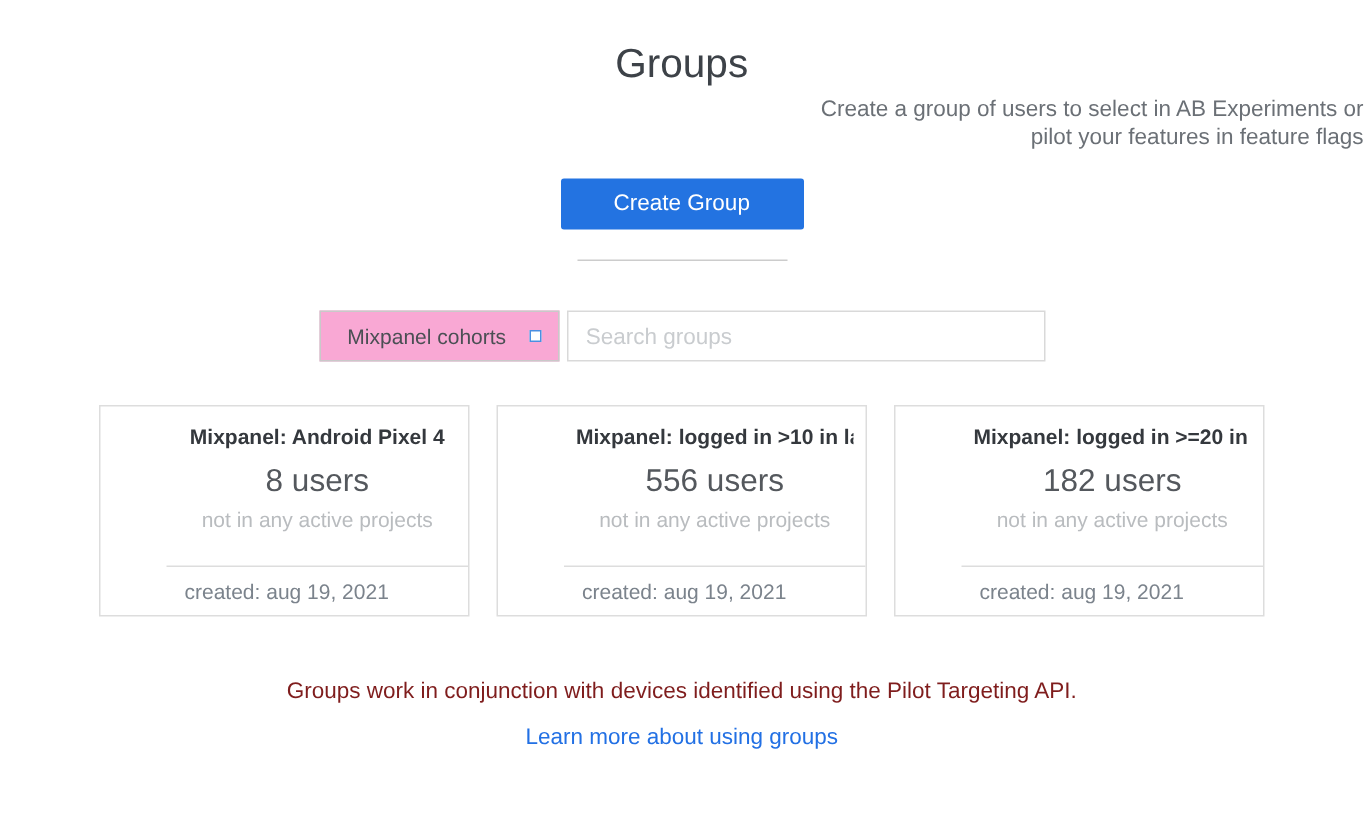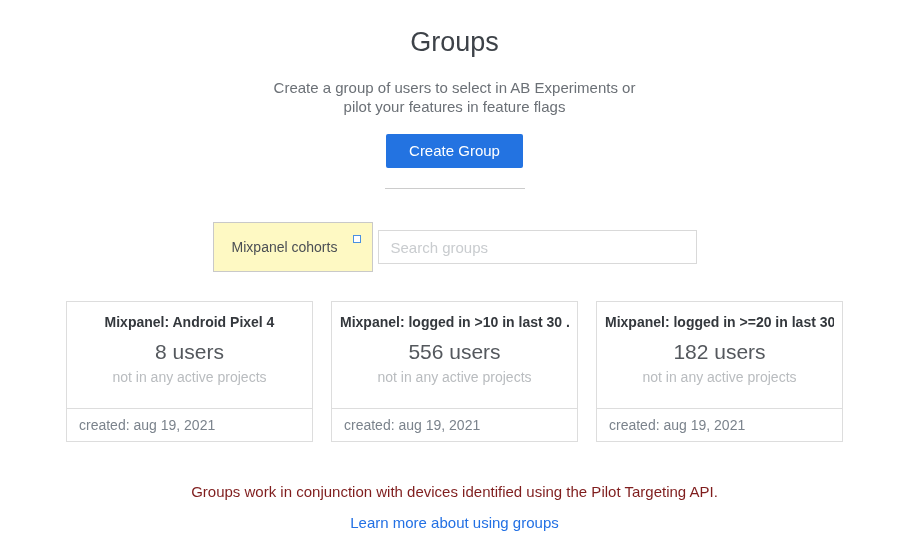--- a/index.html
+++ b/index.html
@@ -15,30 +15,30 @@
   
   .page-title {
     margin-top: 26px;
     text-align: center;
     font-size: 27px;
     font-weight: 400;
     color: #3d4248;
     line-height: 32px;
   }
   .page-subtitle {
-    margin-top: 20px;
-    text-align: center;
+    margin-top: 5px;
+    text-align: right;
     font-size: 15px;
     line-height: 19px;
     color: #6b7076;
   }
   .create-btn-wrap { text-align: center; margin-top: 18px; }
   .create-btn {
     display: inline-block;
-    width: 137px; height: 34px;
+    width: 162px; height: 34px;
     background: #2373e1;
     color: #ffffff;
     font-family: "Liberation Sans", sans-serif;
     font-size: 15px;
     line-height: 34px;
     text-align: center;
     border: none;
     border-radius: 2px;
     cursor: pointer;
   }
@@ -53,29 +53,29 @@
   
   .filter-row {
     margin-top: 33px;
     display: flex;
     justify-content: center;
     align-items: center;
     gap: 5px;
   }
   .cohort-dropdown {
     position: relative;
-    width: 160px; height: 50px;
+    width: 160px; height: 34px;
     border: 1px solid #c9c9c9;
     display: flex;
     align-items: center;
     justify-content: center;
     font-size: 14px;
     color: #4b4f54;
     cursor: pointer;
-    background: #fef9c3;
+    background: #f9a8d4;
     padding-right: 16px;
   }
   .square-icon {
     position: absolute;
     right: 11px; top: 12px;
     width: 8px; height: 8px;
     border: 1px solid #4a90e2;
     background: #ffffff;
   }
   .search-input {
@@ -93,20 +93,21 @@
   .cards-row {
     margin-top: 29px;
     display: flex;
     justify-content: center;
     gap: 18px;
   }
   .group-card {
     width: 247px;
     border: 1px solid #dddddd;
     background: #ffffff;
+    padding-left: 44px;
   }
   .card-body {
     height: 106px;
     text-align: center;
     padding: 11px 8px 0 8px;
     overflow: hidden;
   }
   .card-title {
     font-size: 14px;
     font-weight: 700;

